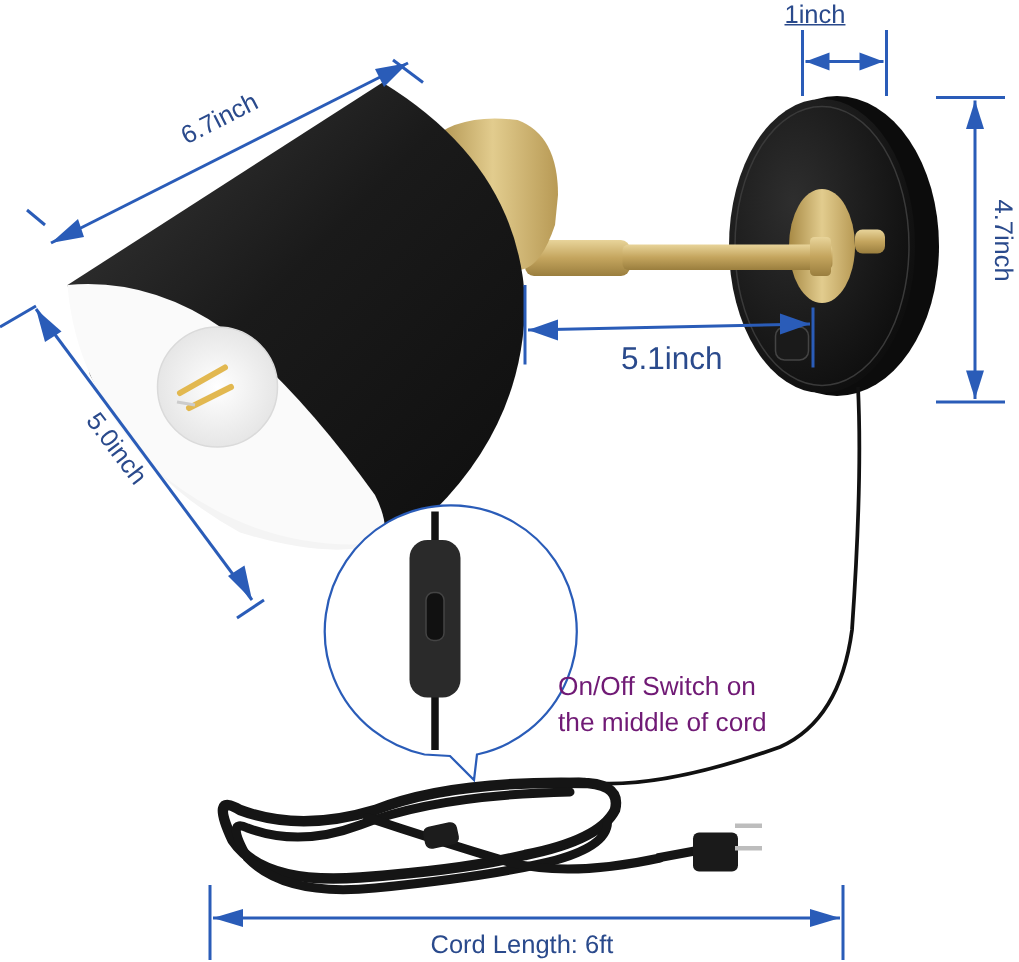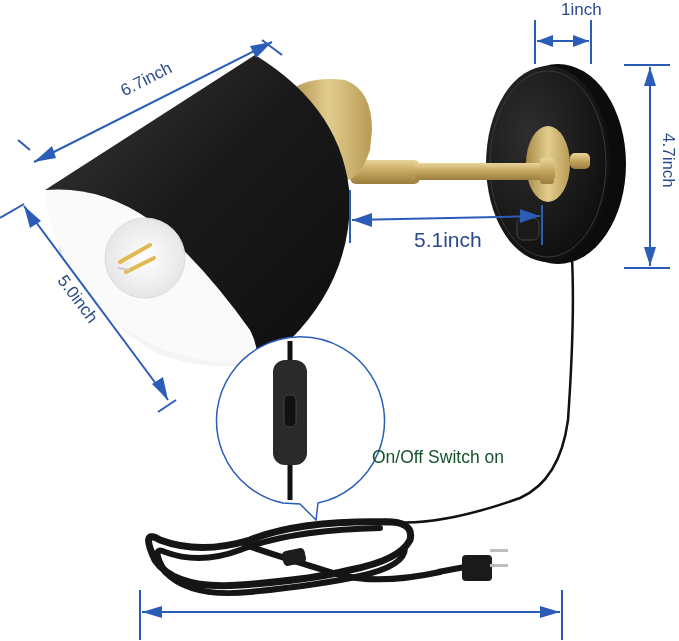--- a/index.html
+++ b/index.html
@@ -1,19 +1,19 @@
 <!DOCTYPE html>
 <html><head>
 <meta charset="utf-8">
 <style>
   html, body { margin:0; padding:0; background:#ffffff; }
   body { width:679px; height:641px; position:relative; overflow:hidden; font-family:"Liberation Sans", sans-serif; }
   #stage { position:absolute; left:0; top:0; width:679px; height:641px; }
   .lbl { position:absolute; color:#2a4a8c; font-family:"Liberation Sans", sans-serif; white-space:nowrap; font-size:17px; line-height:1; }
-  .callout { position:absolute; color:#14532d; font-size:17.5px; line-height:24px; white-space:nowrap; font-family:"Liberation Sans", sans-serif; }
+  .callout { position:absolute; color:#701a75; font-size:17.5px; line-height:24px; white-space:nowrap; font-family:"Liberation Sans", sans-serif; }
 </style>
 </head>
 <body>
 
 <div id="stage">
   <svg width="679" height="641" viewBox="0 0 679 641" xmlns="http://www.w3.org/2000/svg">
     <defs>
       <linearGradient id="shadeGrad" x1="0" y1="0" x2="1" y2="1">
         <stop offset="0" stop-color="#3a3a3a"></stop>
         <stop offset="0.45" stop-color="#1a1a1a"></stop>
@@ -124,19 +124,21 @@
       <line x1="142" y1="612" x2="560" y2="612"></line>
       <polygon points="142,612 162,606 162,618" stroke="none"></polygon>
       <polygon points="560,612 540,606 540,618" stroke="none"></polygon>
     </g>
   </svg>
 
   
   <div class="lbl" style="left:118px; top:84px; transform:rotate(-27deg); transform-origin:left top; font-size:17px;">6.7inch</div>
   <div class="lbl" style="left:68px; top:272px; transform:rotate(53deg); transform-origin:left top; font-size:17px;">5.0inch</div>
   <div class="lbl" style="left:414px; top:229px; font-size:21px;">5.1inch</div>
-  <div class="lbl" style="left:561px; top:1px; font-size:17px;">1inch</div>
+  <div class="lbl" style="left:523px; top:1px; font-size:17px;text-decoration:underline;">1inch</div>
   <div class="lbl" style="left:677px; top:133px; transform:rotate(90deg); transform-origin:left top; font-size:17px;">4.7inch</div>
+  <div class="lbl" style="left:287px; top:621px; font-size:17px;">Cord Length: 6ft</div>
 
   <div class="callout" style="left:372px; top:445px;">
     <div>On/Off Switch on</div>
+    <div>the middle of cord</div>
   </div>
 </div>
 
 </body></html>

